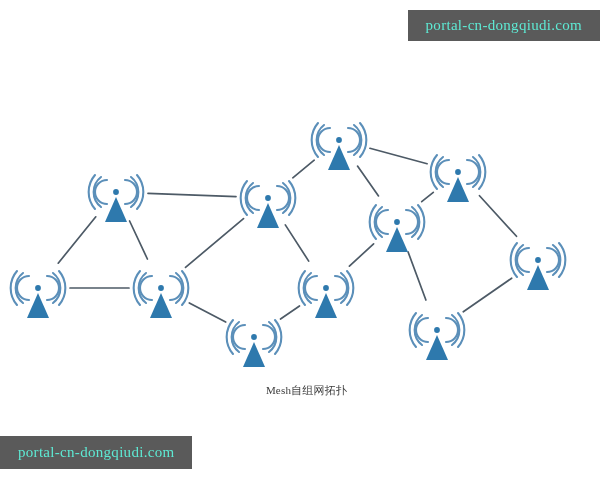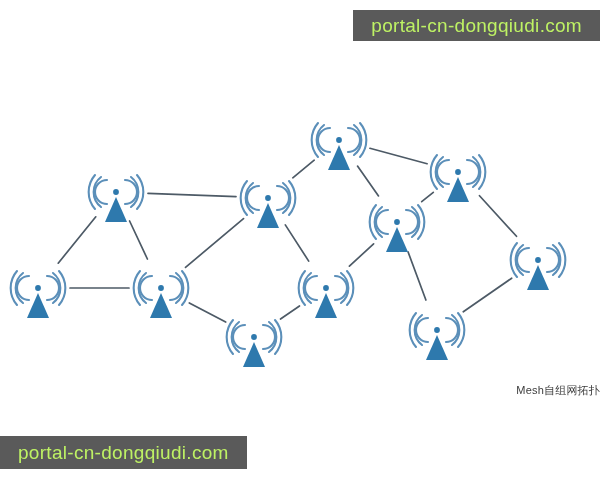--- a/index.html
+++ b/index.html
@@ -22,23 +22,23 @@
     position: absolute;
     left: 0;
     top: 0;
     width: 600px;
     height: 480px;
     display: block;
   }
   .watermark {
     position: absolute;
     background: #5a5a5a;
-    color: #bef264;
-    font-family: Liberation Sans, sans-serif;
-    font-size: 19px;
+    color: #5eead4;
+    font-family: Liberation Serif, serif;
+    font-size: 15px;
     letter-spacing: 0.3px;
     display: flex;
     align-items: center;
     justify-content: center;
     white-space: nowrap;
   }
   #watermark-top {
     right: 0;
     top: 10px;
     height: 31px;
@@ -48,22 +48,22 @@
     left: 0;
     bottom: 11px;
     height: 33px;
     padding: 0 18px;
   }
   #caption {
     position: absolute;
     left: 13px;
     right: 0;
     top: 383px;
-    text-align: right;
-    font-family: Liberation Sans, sans-serif;
+    text-align: center;
+    font-family: Liberation Serif, serif;
     font-size: 11px;
     color: #3c3c3c;
     letter-spacing: 0.2px;
   }
 </style>
 </head>
 <body>
 
 <div id="stage">
 

